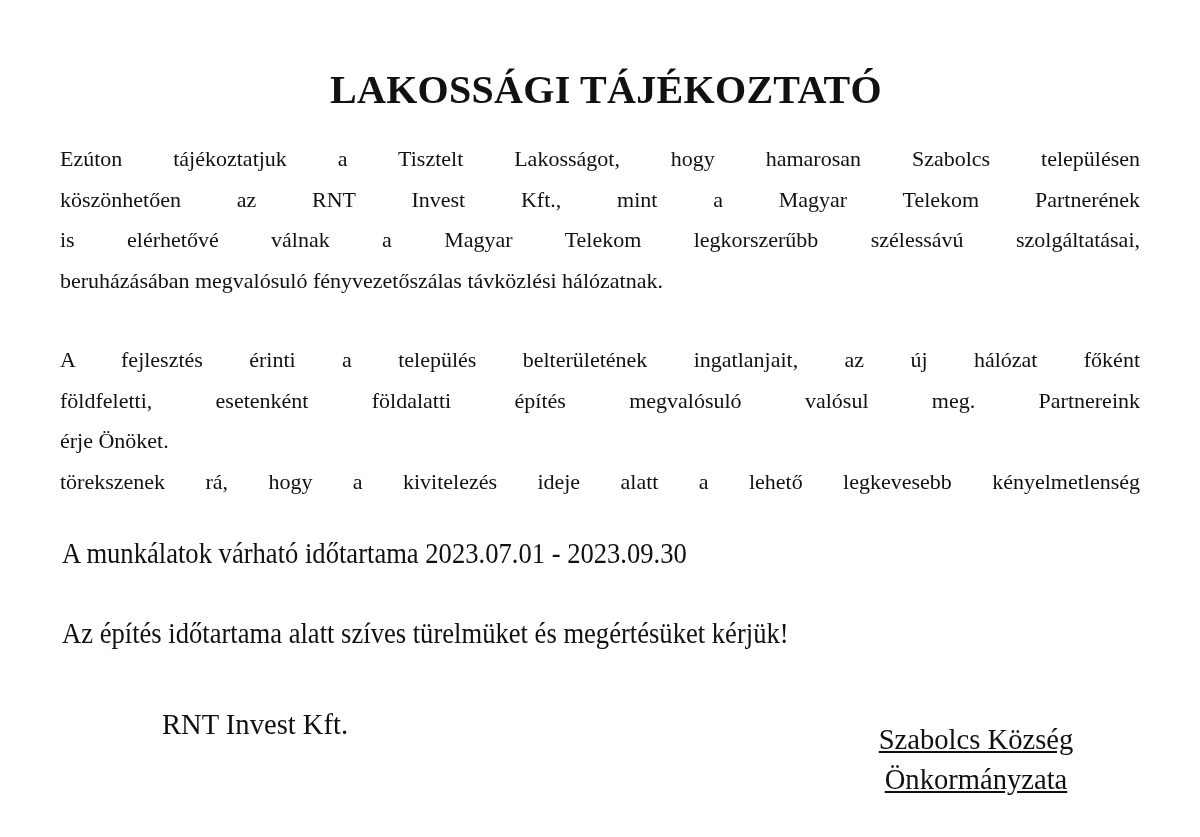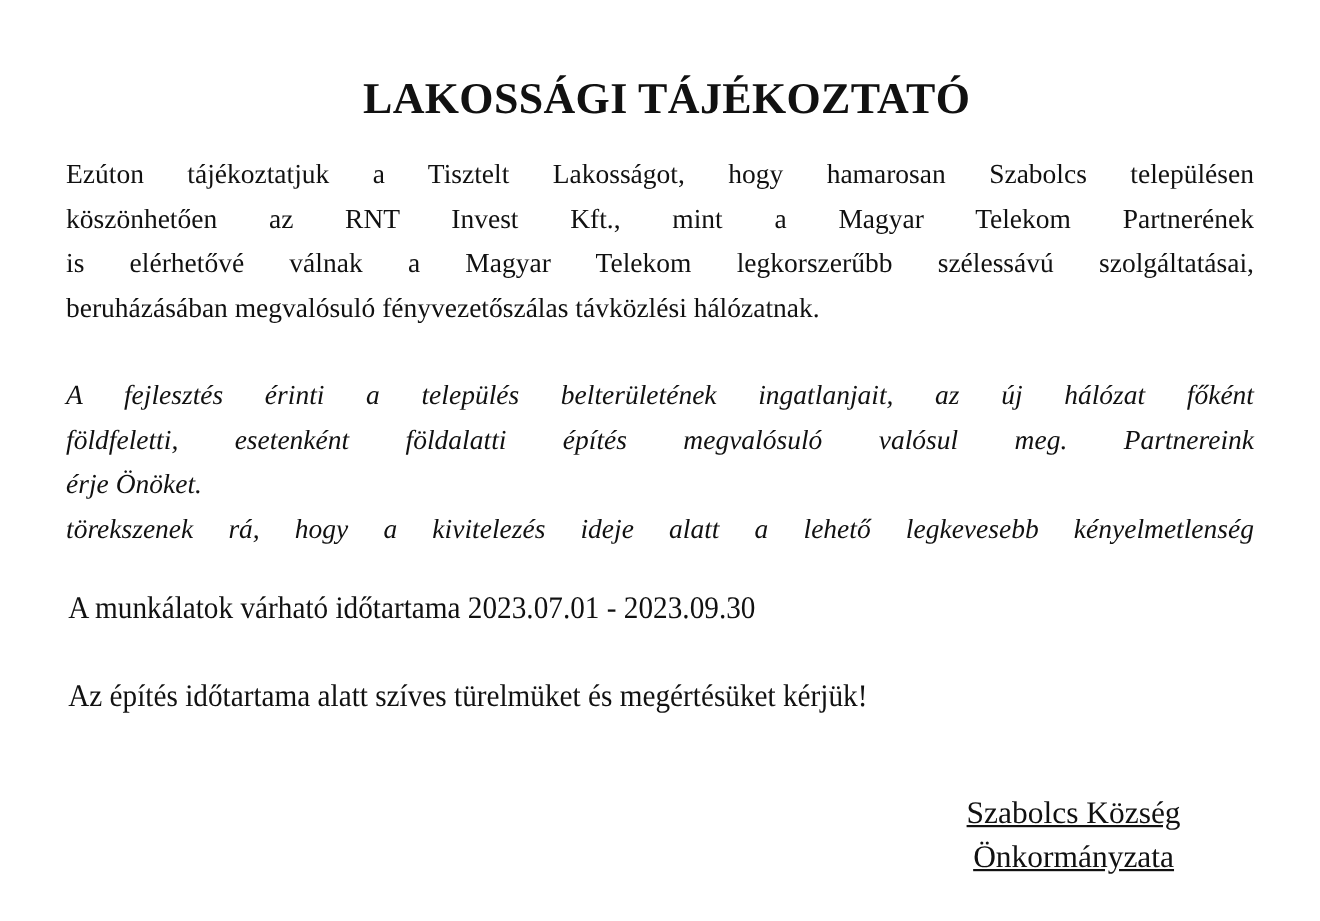--- a/index.html
+++ b/index.html
@@ -29,36 +29,36 @@
       font-weight: bold;
       font-size: 40px;
       line-height: 48px;
       letter-spacing: 0.3px;
       margin: 0;
     }
     .para {
       position: absolute;
       left: 60px;
       width: 1080px;
-      font-size: 25px;
+      font-size: 22px;
       line-height: 40.5px;
       margin: 0;
     }
     .para .line {
       display: block;
       text-align: justify;
       text-align-last: justify;
       white-space: nowrap;
       height: 40.5px;
     }
     .para .line.last {
       text-align-last: left;
     }
     .p1 { top: 139px; }
-    .p2 { top: 340px; font-style: italic; }
+    .p2 { top: 340px; }
     .single {
       position: absolute;
       left: 62px;
       font-size: 28.6px;
       line-height: 40px;
       white-space: nowrap;
       margin: 0;
       transform-origin: left center;
       transform: scaleX(0.93);
     }
@@ -101,19 +101,20 @@
     <span class="line">A fejlesztés érinti a település belterületének ingatlanjait, az új hálózat főként</span>
     <span class="line">földfeletti, esetenként földalatti építés megvalósuló valósul meg. Partnereink</span>
     <span class="line last">érje Önöket.</span>
     <span class="line">törekszenek rá, hogy a kivitelezés ideje alatt a lehető legkevesebb kényelmetlenség</span>
   </div>
 
   <p class="single s1">A munkálatok várható időtartama 2023.07.01 - 2023.09.30</p>
 
   <p class="single s2">Az építés időtartama alatt szíves türelmüket és megértésüket kérjük!</p>
 
+  <div class="sig sig-left">RNT Invest Kft.</div>
 
   <div class="sig sig-right">
     <span>Szabolcs Község</span>
     <span>Önkormányzata</span>
   </div>
 
 </div>
 
 </body></html>

